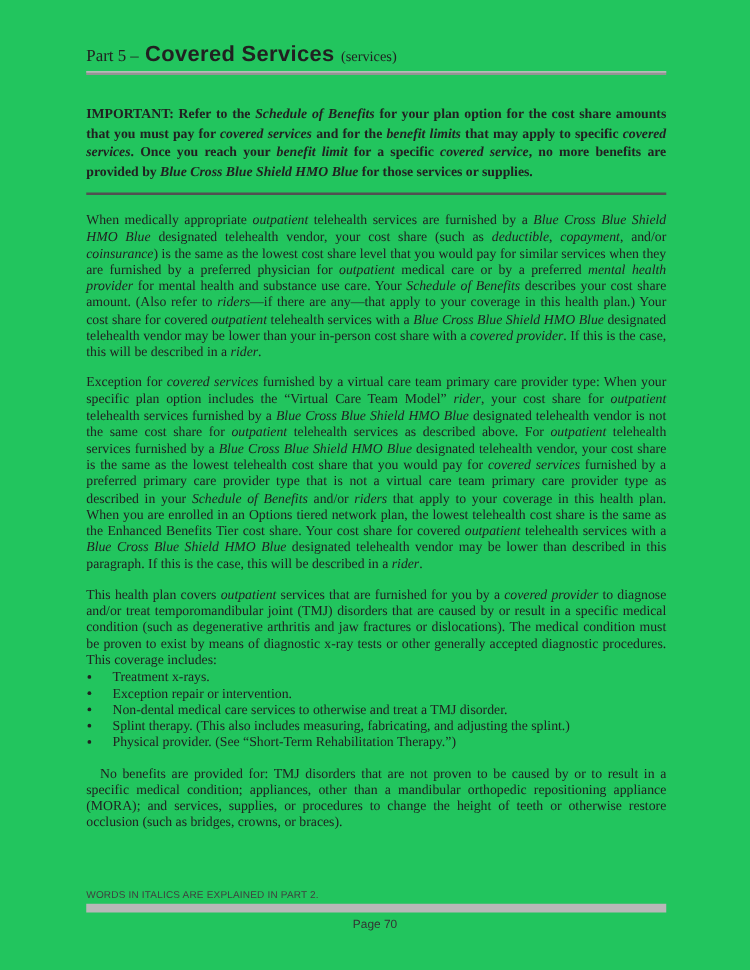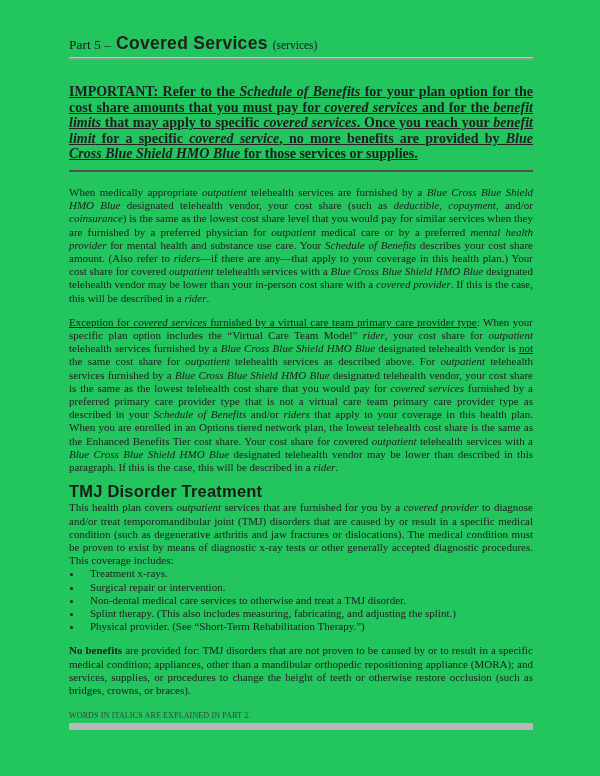--- a/index.html
+++ b/index.html
@@ -24,46 +24,45 @@
   .hdr{display:flex;align-items:baseline;white-space:nowrap;height:22px;}
   .hdr .prefix{font-size:13.5px;}
   .hdr .title{font-family:"Liberation Sans",sans-serif;font-weight:700;font-size:17.5px;letter-spacing:.3px;margin:0 5px;}
   .hdr .suffix{font-size:11.5px;}
   .rule-header{height:3px;background:var(--rule-header);border-top:1px solid #c6c6c6;margin-top:2px;}
 
   
   .important{
     margin:24px 0 0;
     font-weight:700;
-    font-size:14px;line-height:15.6px;
+    font-size:11px;line-height:15.6px;
     text-align:justify;
-    text-decoration:underline;
   }
   .rule-important{height:2px;background:var(--rule-important);margin-top:8px;}
 
   
   .body{margin-top:14px;font-size:11px;line-height:13.2px;}
   .body p{margin:0 0 11px;text-align:justify;}
   .body p:has(+ ul){margin-bottom:0;}
   .body h2{
     font-family:"Liberation Sans",sans-serif;
     font-weight:700;font-size:16.5px;letter-spacing:.2px;
     margin:11px 0 3px;color:#1a1a1a;
   }
   .body ul{margin:0 0 11px;padding-left:14px;list-style:disc;}
   .body li{padding-left:7px;margin:0;}
 
   .i{font-style:italic;}
-  .b{font-weight:700;}
-  .u{text-decoration:underline;}
+  .b{font-weight:400;margin-left:11px;}
+  .u{}
 
   
   .foot-note{
     position:absolute;left:69px;top:711px;
-    font-family:Liberation Serif, serif;
+    font-family:Liberation Sans, sans-serif;
     font-size:8px;letter-spacing:.15px;color:#3f3f3f;
   }
   .foot-bar{position:absolute;left:69px;right:67px;top:723px;height:7px;background:var(--footer-bar);}
   .page-num{
     position:absolute;left:0;right:0;top:734px;text-align:center;
     font-family:"Liberation Sans",sans-serif;font-size:9.5px;color:#333333;
   }
 </style>
 </head>
 <body>
@@ -77,28 +76,28 @@
       <span class="suffix">(services)</span>
     </div>
     <div class="rule-header"></div>
 
     <p class="important"><span>IMPORTANT: Refer to the </span><span class="i">Schedule of Benefits</span><span> for your plan option for the cost share amounts that you must pay for </span><span class="i">covered services</span><span> and for the </span><span class="i">benefit limits</span><span> that may apply to specific </span><span class="i">covered services</span><span>. Once you reach your </span><span class="i">benefit limit</span><span> for a specific </span><span class="i">covered service</span><span>, no more benefits are provided by </span><span class="i">Blue Cross Blue Shield HMO Blue</span><span> for those services or supplies.</span></p>
     <div class="rule-important"></div>
 
     <div class="body">
         <p><span>When medically appropriate </span><span class="i">outpatient</span><span> telehealth services are furnished by a </span><span class="i">Blue Cross Blue Shield HMO Blue</span><span> designated telehealth vendor, your cost share (such as </span><span class="i">deductible</span><span>, </span><span class="i">copayment</span><span>, and/or </span><span class="i">coinsurance</span><span>) is the same as the lowest cost share level that you would pay for similar services when they are furnished by a preferred physician for </span><span class="i">outpatient</span><span> medical care or by a preferred </span><span class="i">mental health provider</span><span> for mental health and substance use care. Your </span><span class="i">Schedule of Benefits</span><span> describes your cost share amount. (Also refer to </span><span class="i">riders</span><span>—if there are any—that apply to your coverage in this health plan.) Your cost share for covered </span><span class="i">outpatient</span><span> telehealth services with a </span><span class="i">Blue Cross Blue Shield HMO Blue</span><span> designated telehealth vendor may be lower than your in-person cost share with a </span><span class="i">covered provider</span><span>. If this is the case, this will be described in a </span><span class="i">rider</span><span>.</span></p>
         <p><span class="u">Exception for </span><span class="i u">covered services</span><span class="u"> furnished by a virtual care team primary care provider type</span><span>: When your specific plan option includes the “Virtual Care Team Model” </span><span class="i">rider</span><span>, your cost share for </span><span class="i">outpatient</span><span> telehealth services furnished by a </span><span class="i">Blue Cross Blue Shield HMO Blue</span><span> designated telehealth vendor is </span><span class="u">not</span><span> the same cost share for </span><span class="i">outpatient</span><span> telehealth services as described above. For </span><span class="i">outpatient</span><span> telehealth services furnished by a </span><span class="i">Blue Cross Blue Shield HMO Blue</span><span> designated telehealth vendor, your cost share is the same as the lowest telehealth cost share that you would pay for </span><span class="i">covered services</span><span> furnished by a preferred primary care provider type that is not a virtual care team primary care provider type as described in your </span><span class="i">Schedule of Benefits</span><span> and/or </span><span class="i">riders</span><span> that apply to your coverage in this health plan. When you are enrolled in an Options tiered network plan, the lowest telehealth cost share is the same as the Enhanced Benefits Tier cost share. Your cost share for covered </span><span class="i">outpatient</span><span> telehealth services with a </span><span class="i">Blue Cross Blue Shield HMO Blue</span><span> designated telehealth vendor may be lower than described in this paragraph. If this is the case, this will be described in a </span><span class="i">rider</span><span>.</span></p>
-        <h2>TMJ Disorder Treatment</h2>
         <p><span>This health plan covers </span><span class="i">outpatient</span><span> services that are furnished for you by a </span><span class="i">covered provider</span><span> to diagnose and/or treat temporomandibular joint (TMJ) disorders that are caused by or result in a specific medical condition (such as degenerative arthritis and jaw fractures or dislocations). The medical condition must be proven to exist by means of diagnostic x-ray tests or other generally accepted diagnostic procedures. This coverage includes:</span></p>
         <ul>
           <li>Treatment x-rays.</li>
-          <li>Surgical repair or intervention.</li>
+          <li>Exception repair or intervention.</li>
           <li>Non-dental medical care services to otherwise and treat a TMJ disorder.</li>
           <li>Splint therapy. (This also includes measuring, fabricating, and adjusting the splint.)</li>
           <li>Physical provider. (See “Short-Term Rehabilitation Therapy.”)</li>
         </ul>
         <p><span class="b">No benefits</span><span> are provided for: TMJ disorders that are not proven to be caused by or to result in a specific medical condition; appliances, other than a mandibular orthopedic repositioning appliance (MORA); and services, supplies, or procedures to change the height of teeth or otherwise restore occlusion (such as bridges, crowns, or braces).</span></p>
       </div>
   </div>
 
   <div class="foot-note">WORDS IN ITALICS ARE EXPLAINED IN PART 2.</div>
   <div class="foot-bar"></div>
+  <div class="page-num">Page 70</div>
 </div>
 
 </body></html>

